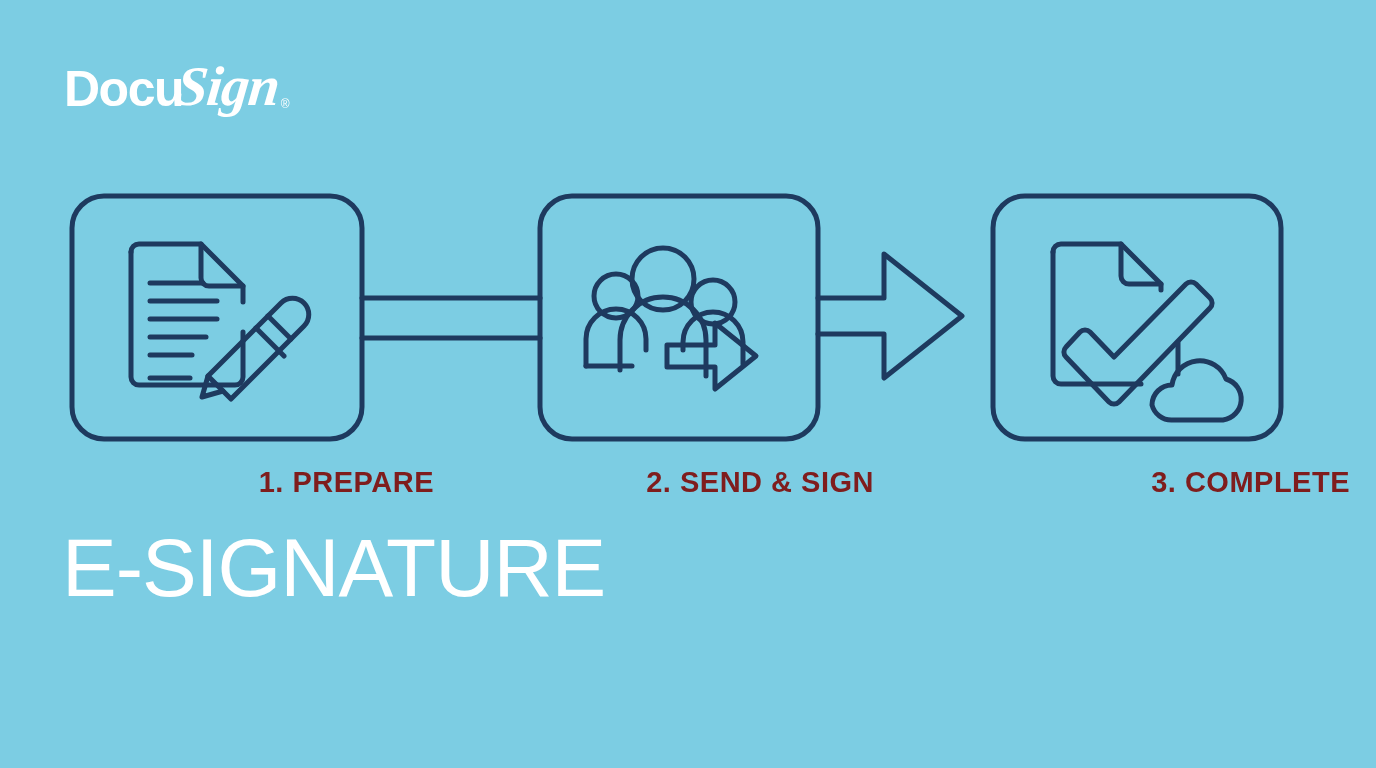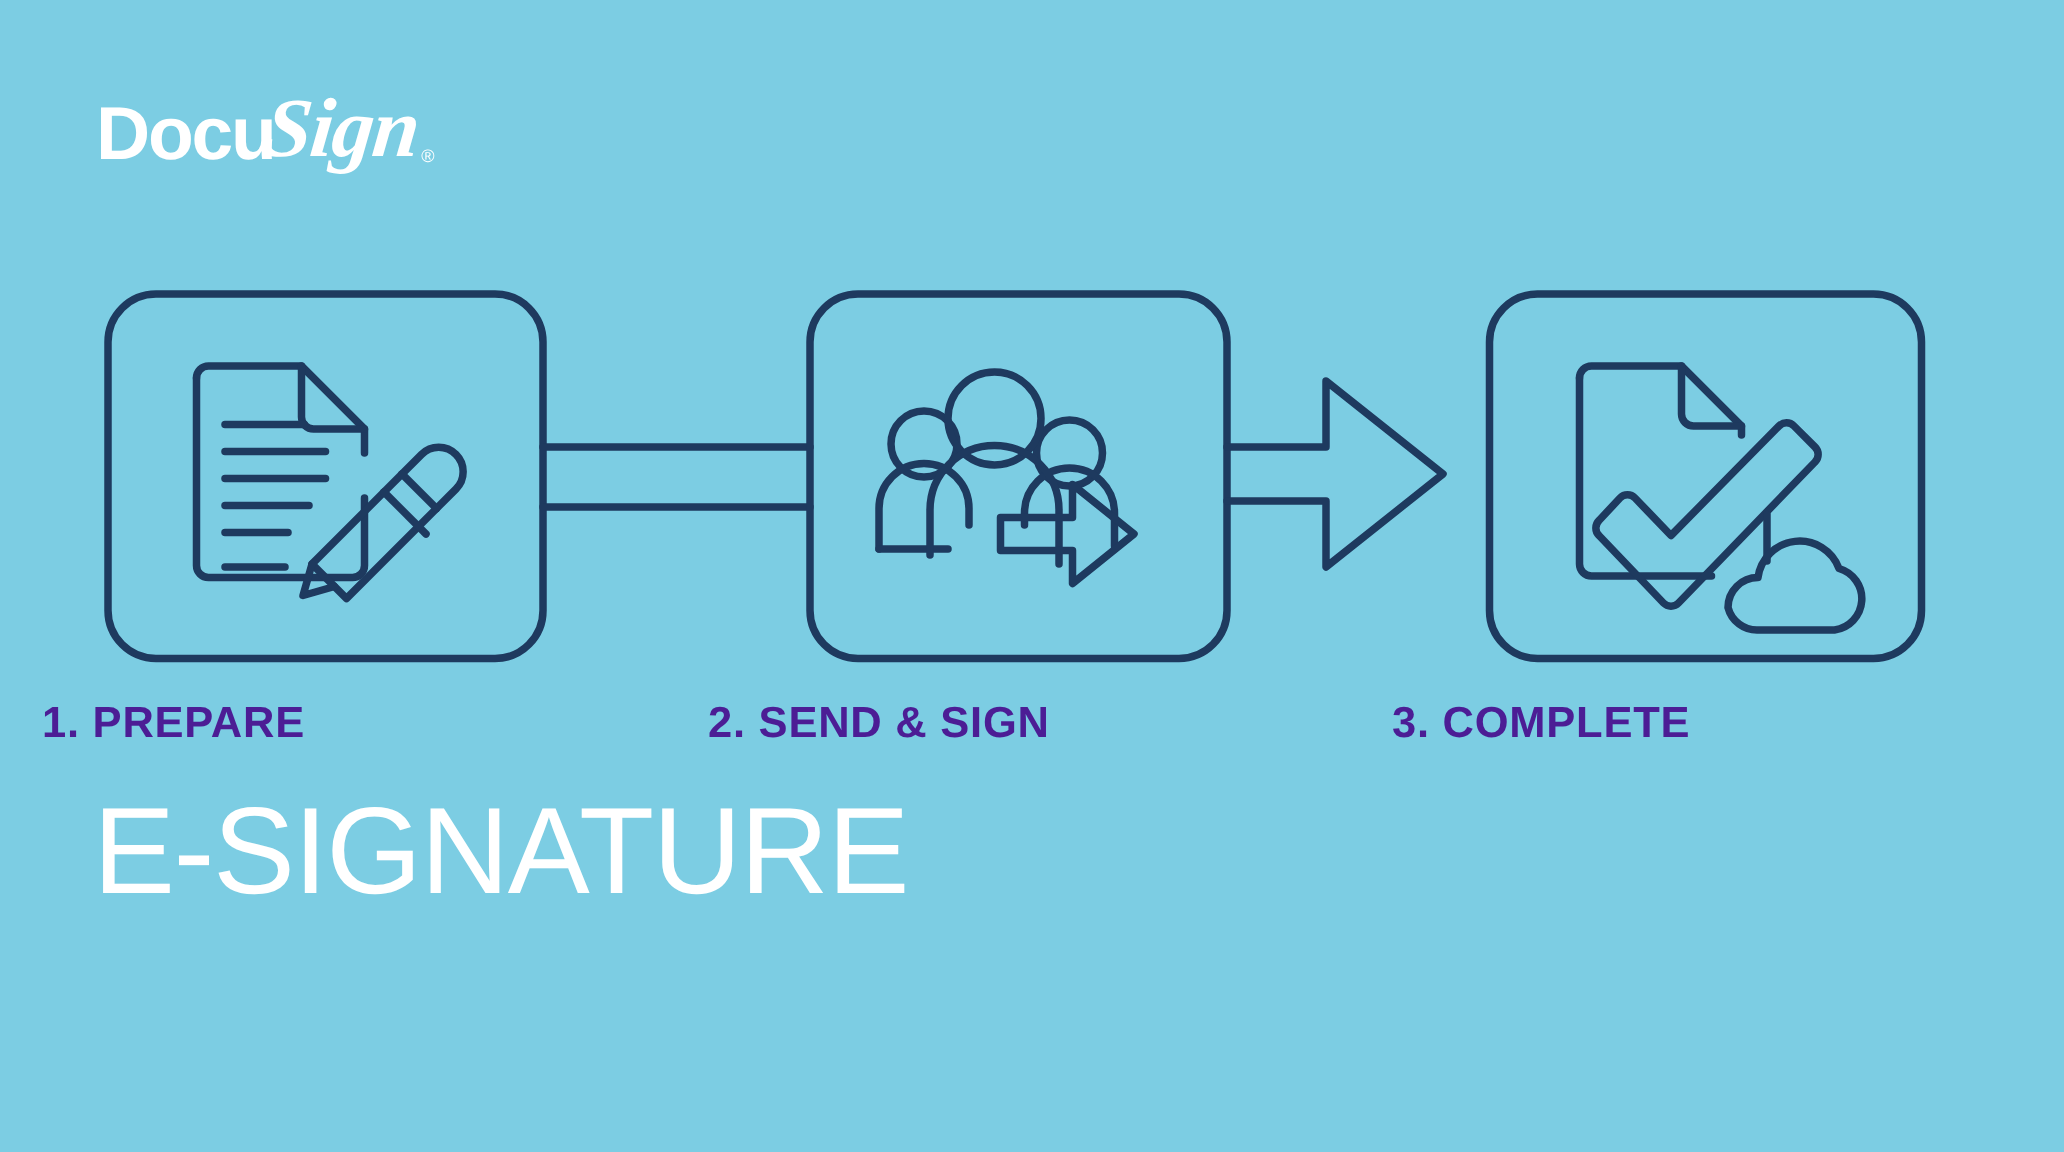--- a/index.html
+++ b/index.html
@@ -54,27 +54,26 @@
   #flow-diagram {
     position:absolute;
     left:0; top:180px;
     width:1376px; height:275px;
   }
 
   
   .step-label {
     position:absolute;
     top:466px;
-    color:#4c1d95;
+    color:#7f1d1d;
     font-size:29px;
     font-weight:bold;
     letter-spacing:0.5px;
     white-space:nowrap;
-    text-align:left;
-    margin-left:28px;
+    text-align:right;
   }
   #step-label-1 { left:0px;  width:434px; }
   #step-label-2 { left:444px; width:430px; }
   #step-label-3 { left:900px; width:450px; }
 
   
   #headline {
     position:absolute;
     left:62px;
     top:528px;

